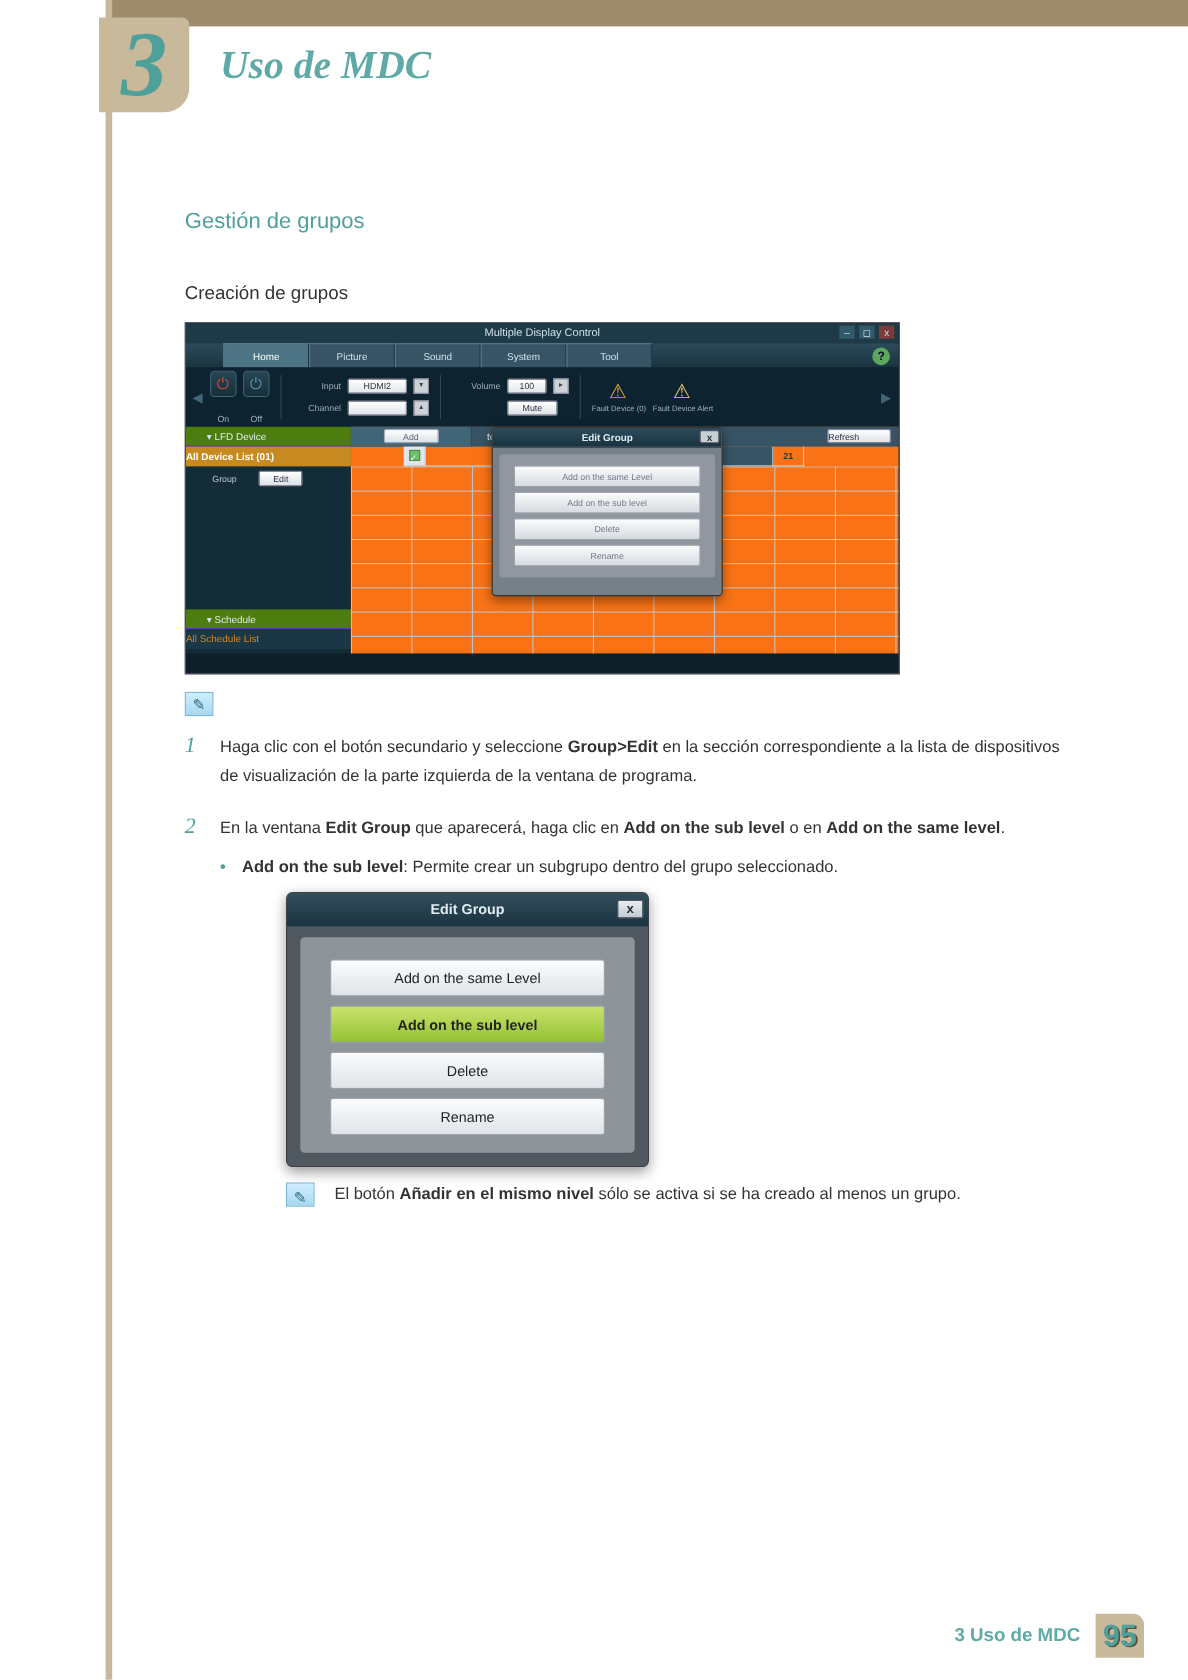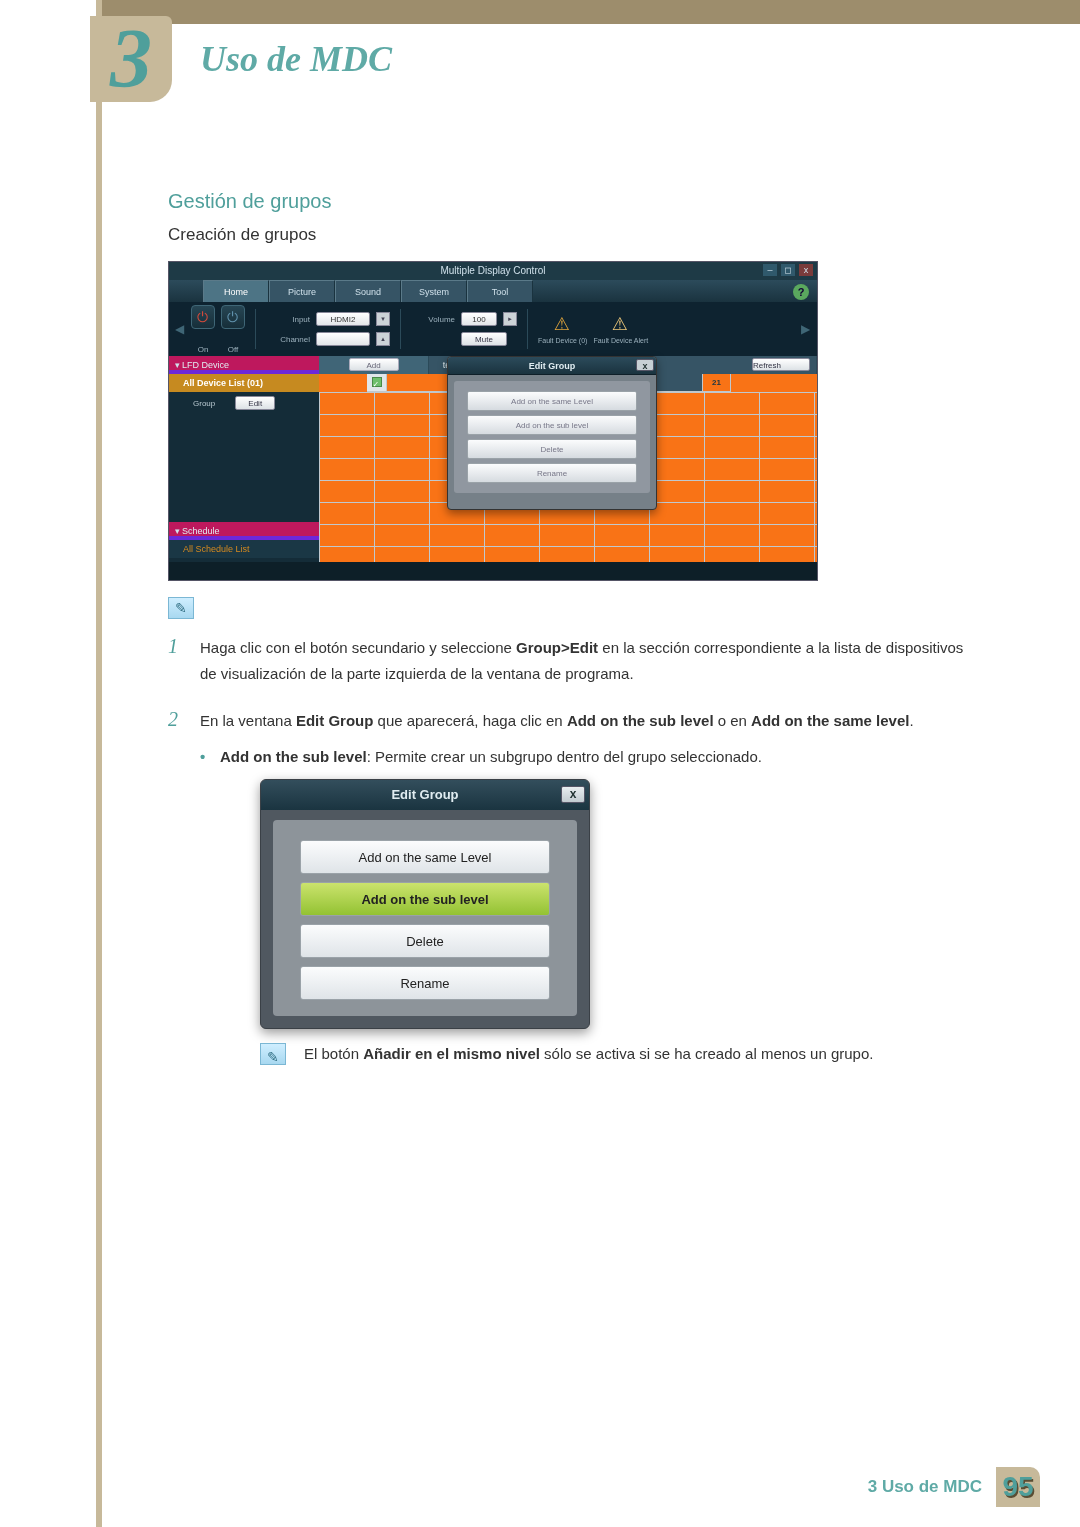--- a/index.html
+++ b/index.html
@@ -47,21 +47,21 @@
     font-style: italic;
     font-weight: bold;
     color: #5faaa6;
     font-family: Georgia, serif;
   }
   .content {
     position: absolute;
     top: 190px; left: 168px;
     width: 800px;
   }
-  .h2 { color: #4f9f9b; font-size: 20px; margin-bottom: 12px; }
+  .h2 { color: #4f9f9b; font-size: 20px; margin-bottom: 44px; }
   .h3 { color: #333; font-size: 17px; margin-bottom: 16px; }
   .para { font-size: 15px; margin: 14px 0 18px 0; line-height: 1.4; }
   .note-row { display: flex; gap: 18px; margin: 16px 0; }
   .note-icon {
     width: 26px; height: 22px; flex: 0 0 26px;
     background: linear-gradient(#cfeeff,#a8d8f0);
     border: 1px solid #7bb7d4;
     position: relative;
   }
   .note-icon::after {
@@ -105,21 +105,21 @@
   }
   .win-btn { width: 14px; height: 12px; background: #30596c; font-size: 9px; text-align: center; line-height: 12px; }
   .win-close { background: #7a3b3b; }
   .tab-row {
     position: absolute; top: 18px; left: 0; right: 0; height: 22px;
     background: linear-gradient(#2c4b5b,#1a333f);
     padding-left: 34px;
     display: flex;
   }
   .tab {
-    width: 66px; height: 22px; line-height: 22px; text-align: center;
+    width: 78px; height: 22px; line-height: 22px; text-align: center;
     font-size: 9px; color: #cfe0ea;
     border-top: 1px solid #5b7a89;
     border-left: 1px solid #5b7a89;
     border-right: 1px solid #1a333f;
     background: #365465;
   }
   .tab.active { background: #4d7485; color: #fff; }
   .help-icon {
     position: absolute; right: 8px; top: 22px;
     width: 16px; height: 16px; border-radius: 50%;
@@ -155,26 +155,26 @@
   .fault-ic::before { content: "⚠"; font-size: 18px; color: #e2a63c; position: absolute; left: 2px; top: -2px; }
   .fault-ic.alert::before { color: #efc97a; }
   .fault-lbl { font-size: 7px; color: #9bb0bc; text-align: center; line-height: 1; }
 
   .left-panel {
     position: absolute; top: 94px; left: 0; width: 150px; bottom: 18px;
     background: #142c38;
   }
   .lp-header {
     height: 18px; font-size: 9px; color: #e0ecf1;
-    background: #be185d; padding-left: 6px; line-height: 18px;
-    border-bottom: 4px solid #6d28d9;
+    background: #4d7c0f; padding-left: 19px; line-height: 18px;
+    border-bottom: 1px solid #6d28d9;
   }
   .lp-header::before { content: "▾ "; color: #cfe0ea; }
   .lp-item {
-    height: 18px; font-size: 9px; padding-left: 14px; line-height: 18px;
+    height: 18px; font-size: 9px; padding-left: 0; line-height: 18px;
     background: #1a3745;
   }
   .lp-item.highlight { background: #c68a20; color: #fff; font-weight: bold; }
   .group-row {
     height: 22px; display: flex; align-items: center; gap: 20px; padding-left: 24px;
     font-size: 8px; color: #b9c9d1;
   }
   .edit-sm {
     width: 40px; height: 14px; font-size: 8px; background: linear-gradient(#fff,#dde2e6);
     color: #334; border: 1px solid #889; border-radius: 2px; text-align: center; line-height: 14px;

